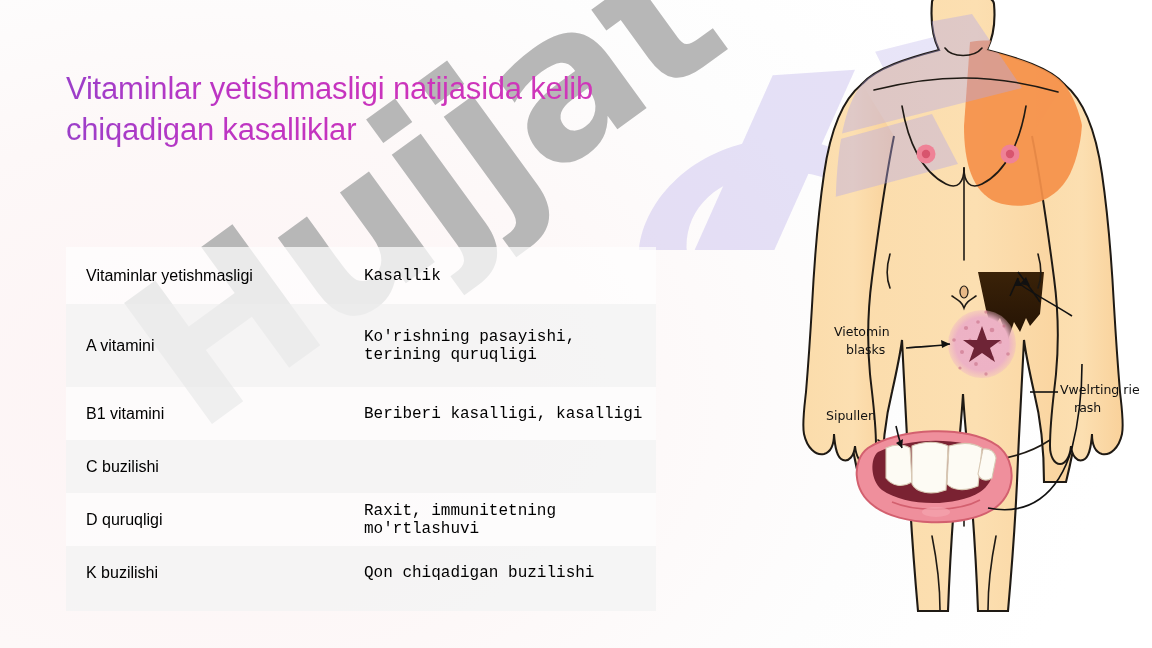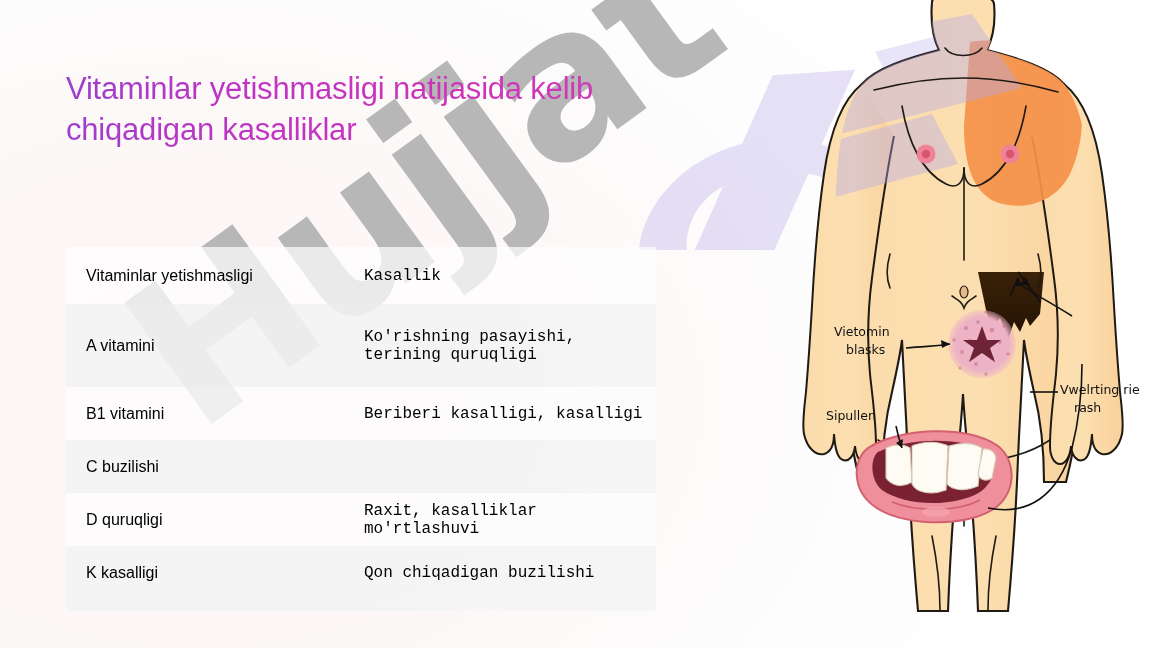--- a/index.html
+++ b/index.html
@@ -391,24 +391,24 @@
       <div class="cell-a">B1 vitamini</div>
       <div class="cell-b">Beriberi kasalligi, kasalligi</div>
     </div>
 
     <div class="row odd">
       <div class="cell-a">C buzilishi</div>
     </div>
 
     <div class="row even">
       <div class="cell-a">D quruqligi</div>
-      <div class="cell-b">Raxit, kasalliklar mo'rtlashuvi</div>
+      <div class="cell-b">Raxit, immunitetning mo'rtlashuvi</div>
     </div>
 
     <div class="row odd">
-      <div class="cell-a">K kasalligi</div>
+      <div class="cell-a">K buzilishi</div>
       <div class="cell-b">Qon chiqadigan buzilishi</div>
     </div>
 
     <div class="spacer-bottom"></div>
   </div>
 
 </div>
 
 </body></html>

